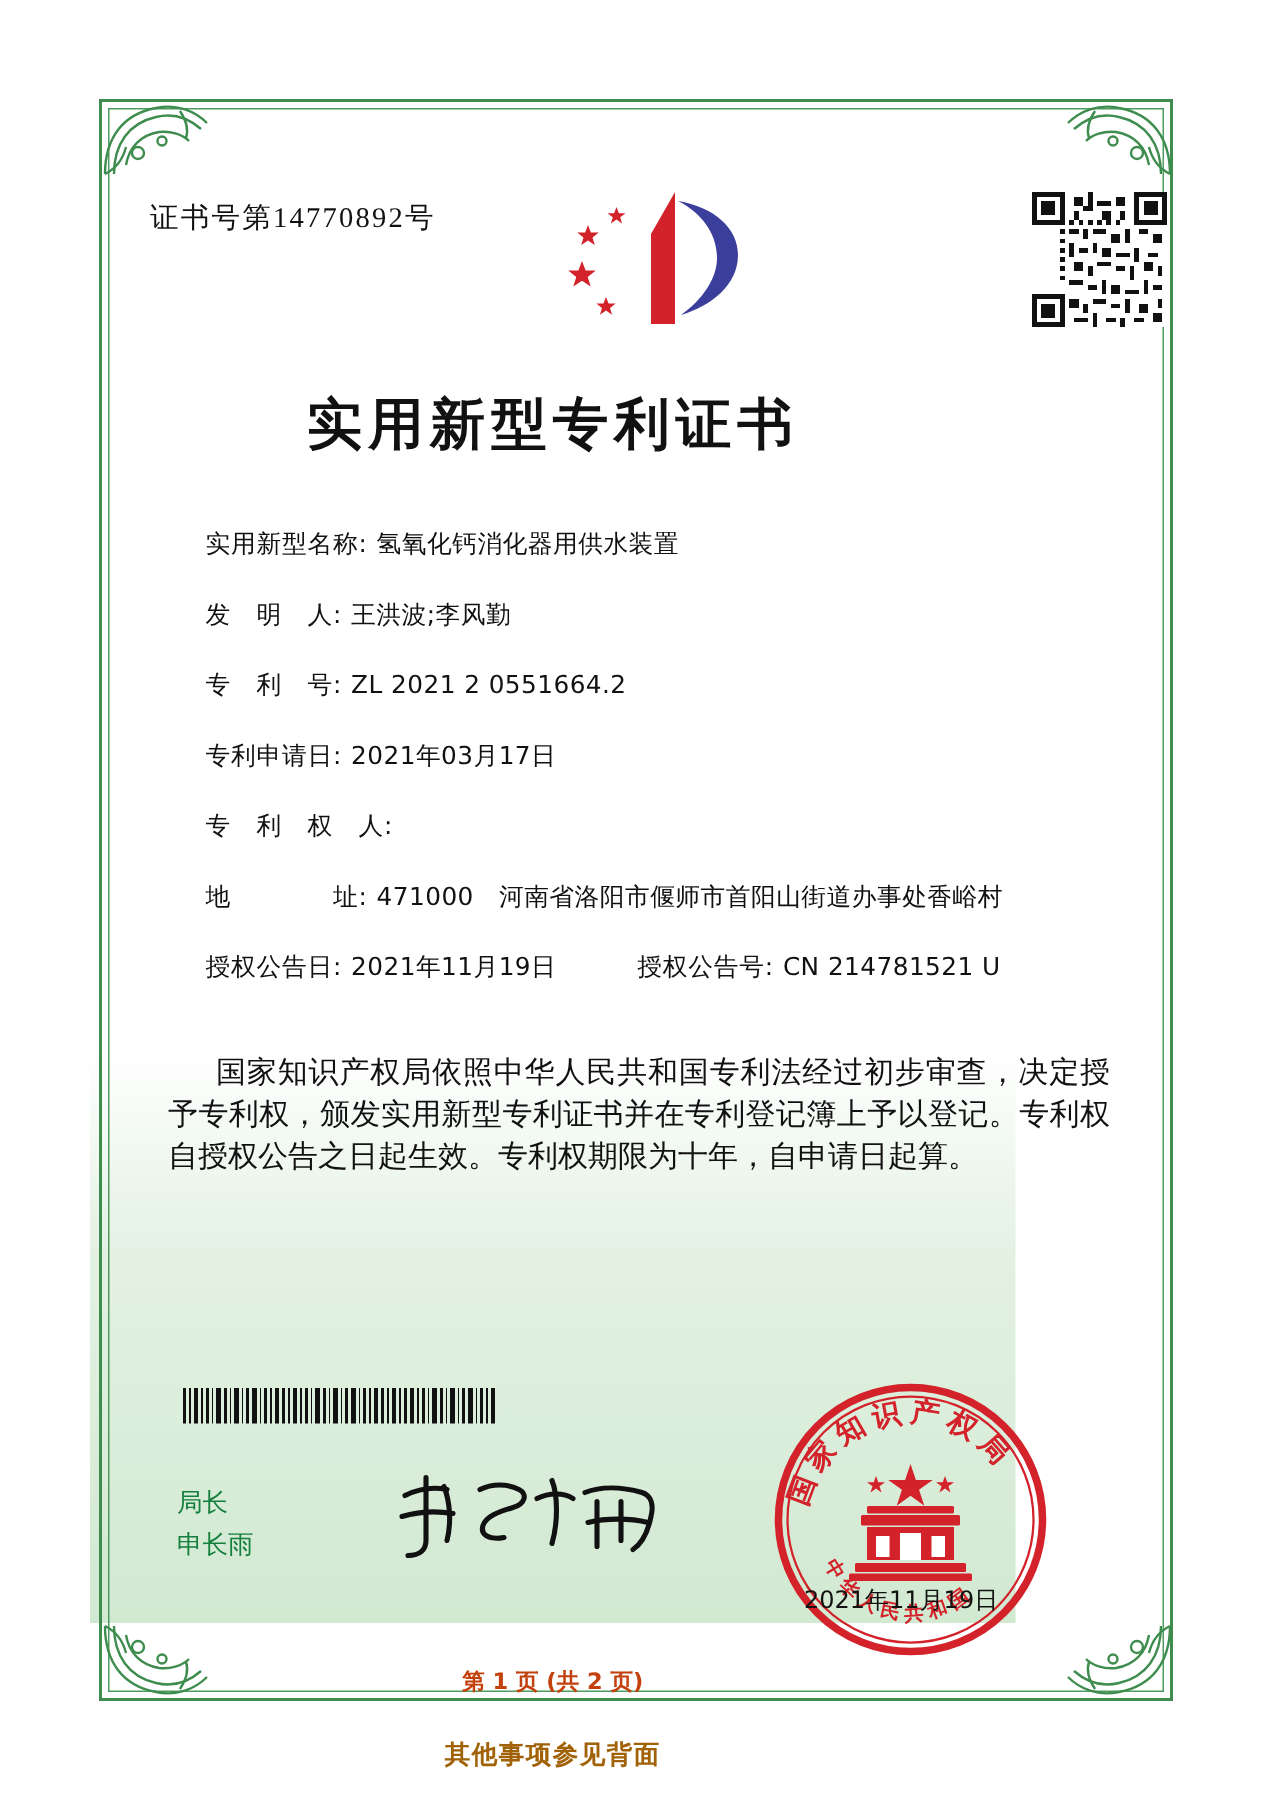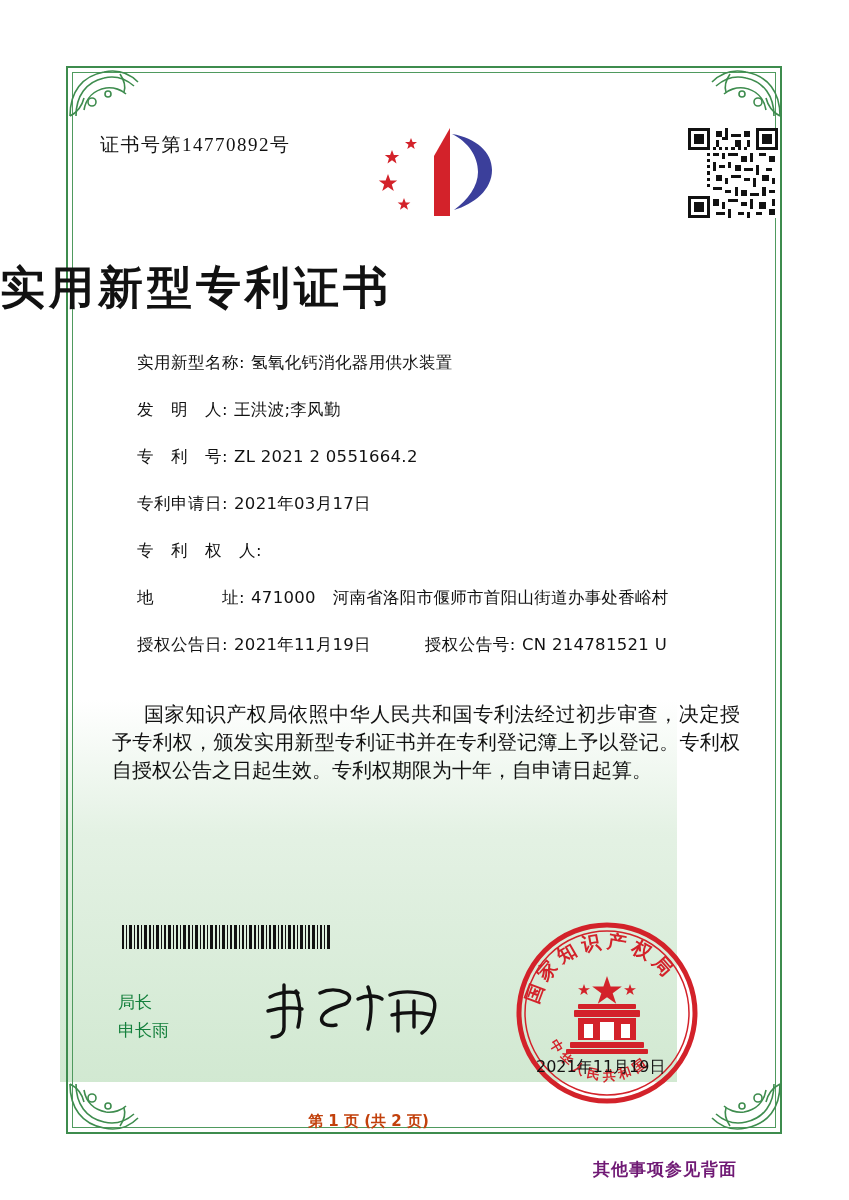--- a/index.html
+++ b/index.html
@@ -75,24 +75,24 @@
   .qr-wrap {
     position: absolute;
     left: 688px; top: 128px;
     width: 90px; height: 90px;
   }
 
   
   .cert-title {
     position: absolute;
     left: 0; right: 0; top: 258px;
-    text-align: left;
+    text-align: center;
     font-family: "DejaVu Sans", "Liberation Sans", sans-serif;
     font-weight: bold;
-    font-size: 45px;
+    font-size: 37px;
     letter-spacing: 4px;
     color: #111;
   }
 
   
   .fields {
     position: absolute;
     left: 112px; top: 352px;
     width: 640px;
     margin-left: 25px;
@@ -178,26 +178,26 @@
     left: 0; right: 0; top: 1112px;
     text-align: center;
     font-family: "DejaVu Sans", "Liberation Sans", sans-serif;
     font-size: 15px;
     color: #c2410c;
     font-weight: bold;
   }
   .back-note {
     position: absolute;
     left: 0; right: 0; top: 1158px;
-    text-align: right;
+    text-align: center;
     font-family: "DejaVu Sans", "Liberation Sans", sans-serif;
     font-weight: bold;
     font-size: 17px;
     letter-spacing: 1px;
-    color: #701a75;
+    color: #a16207;
   }
 </style>
 </head>
 <body>
 
 <div class="cert-page">
 
   <div class="cert-tint"></div>
 
   <div class="border-outer"></div>

